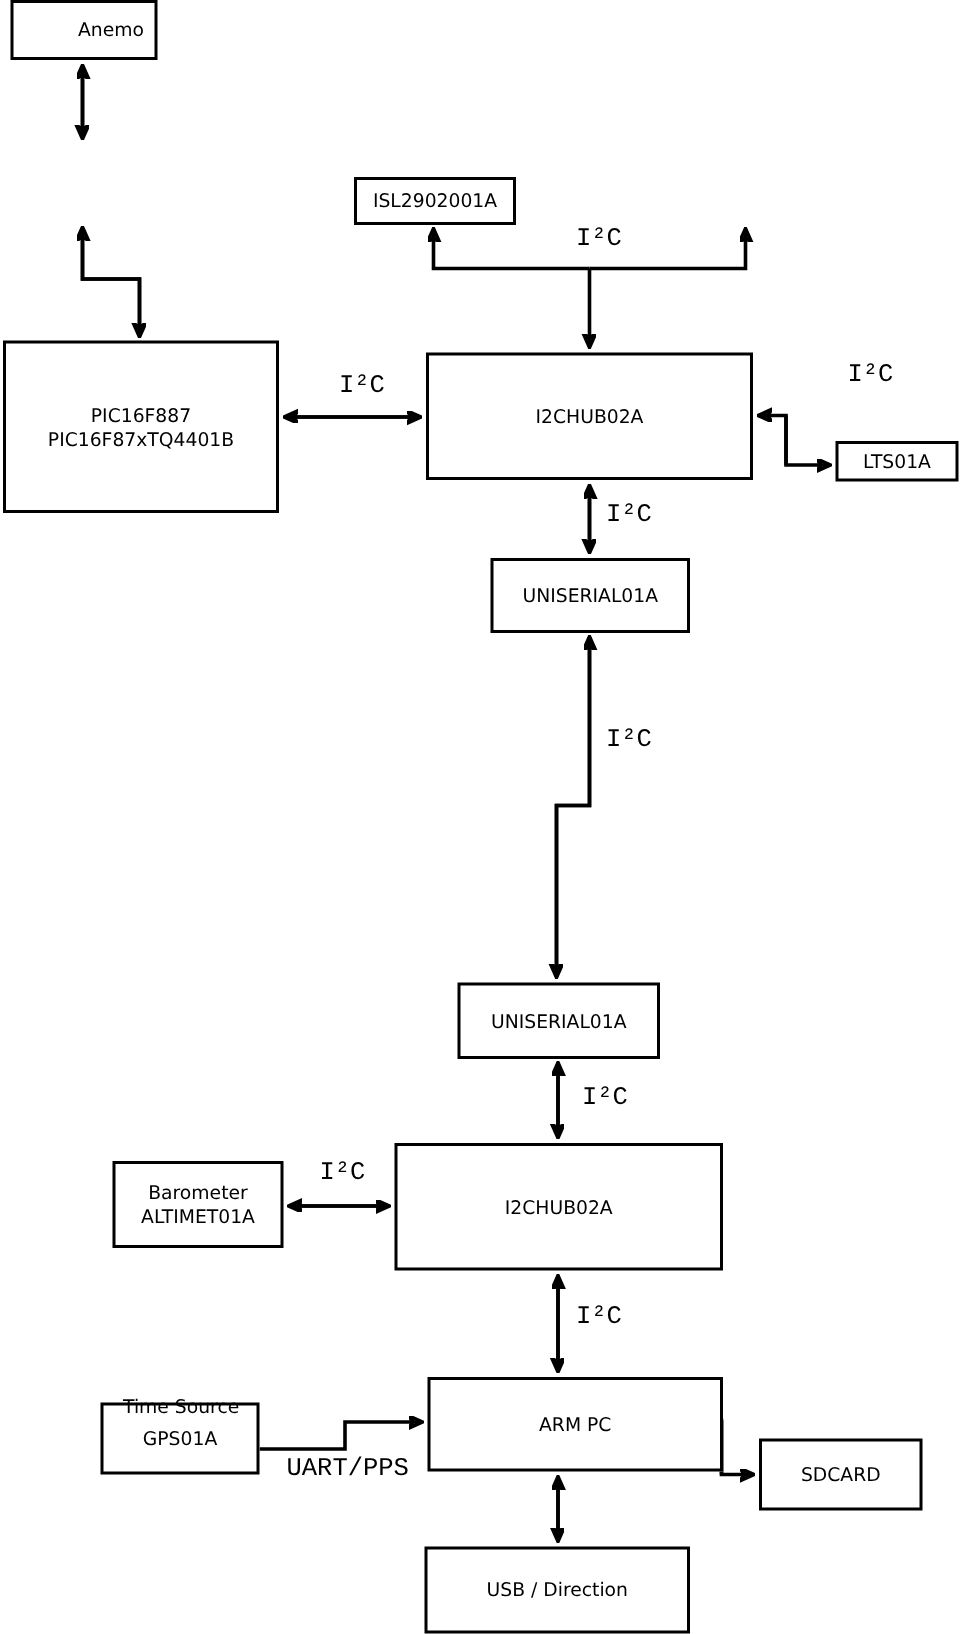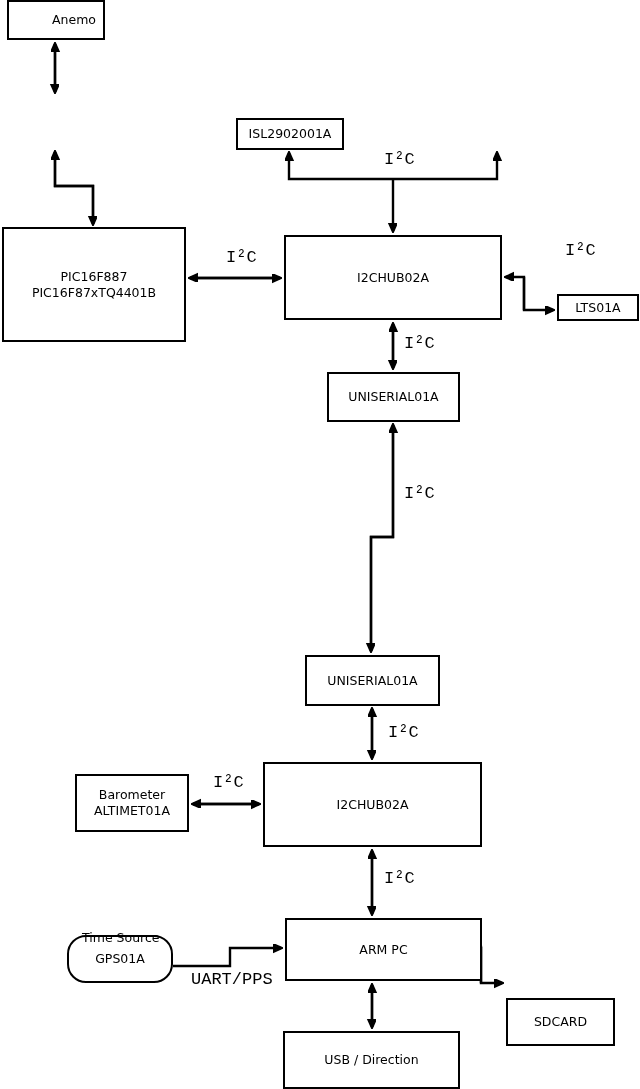--- a/index.html
+++ b/index.html
@@ -101,29 +101,29 @@
 
   <div class="node" style="left:263px;top:762px;width:219px;height:85px;">
     <span>I2CHUB02A</span>
   </div>
 
   <div class="node" style="left:75px;top:774px;width:114px;height:58px;align-items:center;">
     <span>Barometer
 ALTIMET01A</span>
   </div>
 
-  <div class="node" style="left:67px;top:935px;width:106px;height:48px;border-radius:19px;">
+  <div class="node" style="left:67px;top:935px;width:106px;height:48px;">
     <span>GPS01A</span>
   </div>
 
   <div class="node" style="left:285px;top:918px;width:197px;height:63px;">
     <span>ARM PC</span>
   </div>
 
-  <div class="node" style="left:506px;top:959px;width:109px;height:48px;margin-top:39px;">
+  <div class="node" style="left:506px;top:959px;width:109px;height:48px;">
     <span>SDCARD</span>
   </div>
 
   <div class="node" style="left:283px;top:1031px;width:177px;height:58px;">
     <span>USB / Direction</span>
   </div>
 
   <div class="edgelabel" style="left:226px;top:251px;">I²C</div>
   <div class="edgelabel" style="left:384px;top:153px;">I²C</div>
   <div class="edgelabel" style="left:565px;top:244px;">I²C</div>

